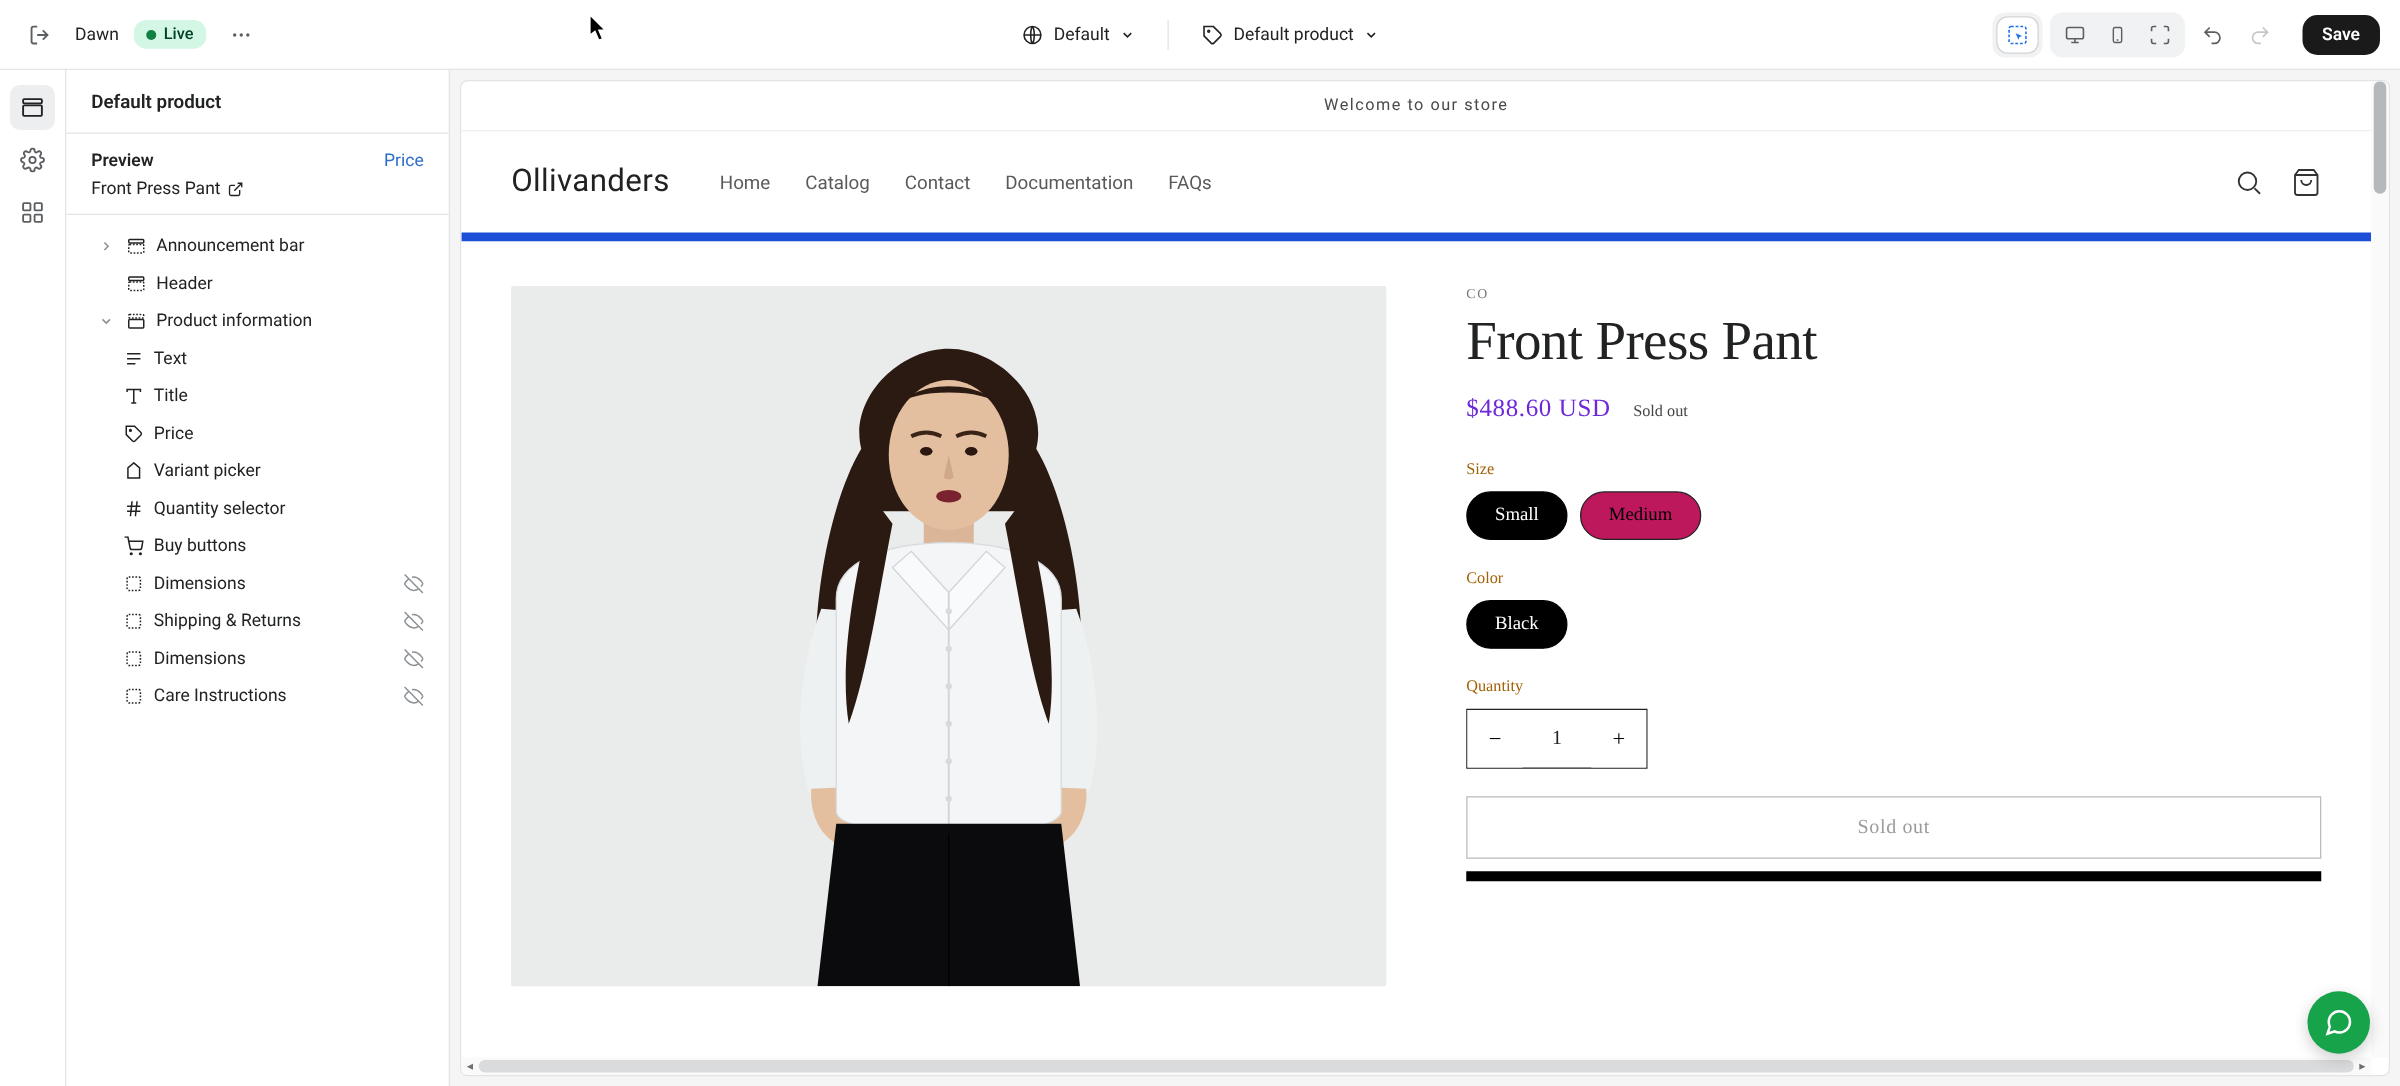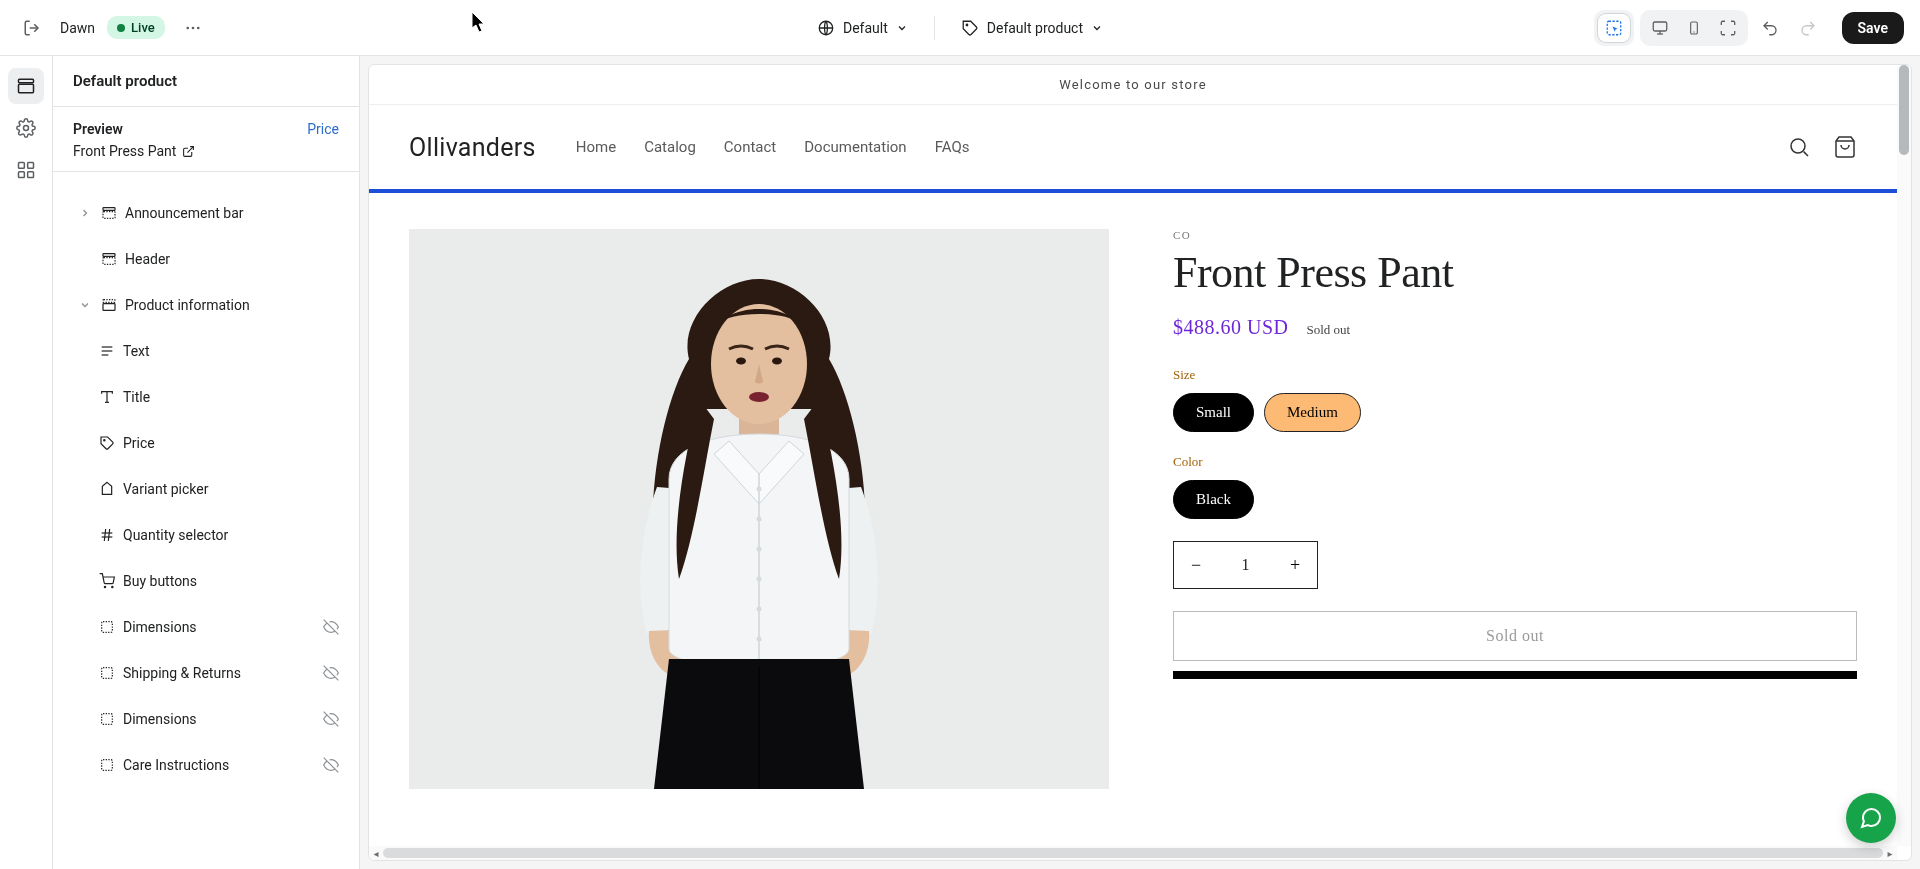--- a/index.html
+++ b/index.html
@@ -41,55 +41,55 @@
   .sidebar-header { padding:16px 20px; border-bottom:1px solid var(--border); font-weight:600; font-size:15px; }
   .preview-block { padding:14px 20px 12px; border-bottom:1px solid var(--border); }
   .preview-row1 { display:flex; justify-content:space-between; align-items:baseline; }
   .preview-label { font-weight:600; font-size:14px; }
   .change-link { color:var(--link); font-size:14px; border:none; background:none; padding:0; cursor:pointer; }
   .preview-name { font-size:14px; color:var(--text); margin-top:6px; display:inline-flex; align-items:center; gap:6px; }
 
   .sections { flex:1; overflow-y:auto; padding:10px 8px 20px; position:relative; }
   .sections::-webkit-scrollbar { width:14px; }
   .sections::-webkit-scrollbar-thumb { background:#b5b9bc; border:4px solid #fff; border-radius:10px; }
-  .section-row { display:flex; align-items:center; gap:8px; padding:7px 6px 7px 16px; border-radius:6px; cursor:pointer; font-size:14px; color:#202223; position:relative;margin-top:16px; }
+  .section-row { display:flex; align-items:center; gap:8px; padding:7px 6px 7px 16px; border-radius:6px; cursor:pointer; font-size:14px; color:#202223; position:relative; }
   .section-row .chev { width:16px; display:inline-flex; justify-content:center; color:#8c9196; }
   .block-row { padding-left:38px; }
   .group-label { font-weight:600; font-size:13px; color:var(--text); padding:14px 16px 6px; }
   .hidden-ico { margin-left:auto; color:#8c9196; padding-right:6px; }
 
   .canvas-wrap { flex:1; background:#f5f5f5; padding:8px; position:relative; display:flex; flex-direction:column; }
   .canvas-frame { flex:1; background:#fff; border:1px solid var(--border); border-radius:6px; overflow:hidden; position:relative; }
   .canvas-inner { position:absolute; inset:0 14px 14px 0; overflow:hidden; }
   .frame-scroll-y { position:absolute; right:0; top:0; bottom:14px; width:14px; background:#fafafa; }
   .frame-scroll-y .thumb { position:absolute; left:2px; right:2px; top:0; height:90px; background:#b5b9bc; border-radius:5px; }
   .frame-scroll-x { position:absolute; left:0; right:14px; bottom:0; height:14px; background:#fafafa; display:flex; align-items:center; justify-content:space-between; }
   .frame-scroll-x .thumb { position:absolute; left:14px; right:14px; top:2px; bottom:2px; background:#dadbdc; border-radius:5px; }
   .scroll-arrow { width:14px; height:14px; display:flex; align-items:center; justify-content:center; color:#6d7175; font-size:10px; z-index:1; }
 
   
   .announce { height:40px; display:flex; align-items:center; justify-content:center; font-size:13px; letter-spacing:1.2px; color:#4a4a4a; border-bottom:1px solid #eee; }
-  .store-header { display:flex; align-items:center; padding:0 40px; height:88px; border-bottom:4px solid #1d4ed8; gap:40px; }
+  .store-header { display:flex; align-items:center; padding:0 40px; height:88px; border-bottom:7px solid #1d4ed8; gap:40px; }
   .store-logo { font-size:25px; font-weight:400; color:#222; letter-spacing:0.3px; }
   .store-nav { display:flex; gap:28px; }
   .store-nav a { color:#5a5a5a; text-decoration:none; font-size:15px; }
   .store-hicons { margin-left:auto; display:flex; gap:22px; color:#333; }
 
   .product-area { display:flex; gap:64px; padding:36px 40px;font-family:Liberation Serif, serif; }
   .product-media { width:700px; height:560px; background:#e9eceb; border-radius:2px; overflow:visible; position:relative; flex-shrink:0; }
   .product-media svg { display:block; }
   .pinfo { flex:1; min-width:0; }
   .vendor { font-size:11px; letter-spacing:1.5px; color:#777; }
   .ptitle { font-size:44px; font-weight:500; margin:6px 0 18px; letter-spacing:-0.5px; }
   .price-row { display:flex; align-items:baseline; gap:18px; margin-bottom:28px; }
   .price { font-size:20px; color:#6d28d9; letter-spacing:0.5px; }
   .soldout-tag { font-size:13px; color:#444; }
   .opt-label { font-size:13px; color:#a16207; margin-bottom:10px; }
   .variant-row { display:flex; gap:10px; margin-bottom:22px; }
-  .pill { padding:10px 22px; border-radius:24px; border:1px solid #222; background:#fdba74; font-size:15px; }
+  .pill { padding:10px 22px; border-radius:24px; border:1px solid #222; background:#be185d; font-size:15px; }
   .pill.selected { background:#000; color:#fff; border-color:#000; }
   .qty { display:flex; width:145px; border:1px solid #222; margin-bottom:22px; }
   .qty button { flex:0 0 44px; height:46px; border:none; background:#fff; font-size:18px; }
   .qty span { flex:1; display:flex; align-items:center; justify-content:center; font-size:16px; }
   .buy-btn { width:100%; padding:15px; border:1px solid #bbb; background:#fff; color:#9b9b9b; font-size:16px; letter-spacing:0.5px; margin-bottom:10px; }
   .pay-btn { width:100%; height:8px; background:#000; }
 
   .fab { position:absolute; right:24px; bottom:26px; width:50px; height:50px; border-radius:50%; background:var(--fab); display:flex; align-items:center; justify-content:center; color:#fff; box-shadow:0 4px 12px rgba(0,0,0,0.2); border:none; z-index:5; }
 
   .cursor { position:absolute; left:472px; top:12px; z-index:20; pointer-events:none; width:16px; height:22px; }
@@ -463,20 +463,21 @@
             <div class="variant-row">
               <button class="pill selected">Small</button>
               <button class="pill">Medium</button>
             </div>
 
             <div class="opt-label">Color</div>
             <div class="variant-row">
               <button class="pill selected">Black</button>
             </div>
 
+            <div class="opt-label">Quantity</div>
             <div class="qty">
               <button>−</button>
               <span>1</span>
               <button>+</button>
             </div>
 
             <button class="buy-btn">Sold out</button>
             <div class="pay-btn"></div>
           </div>
         </div>

